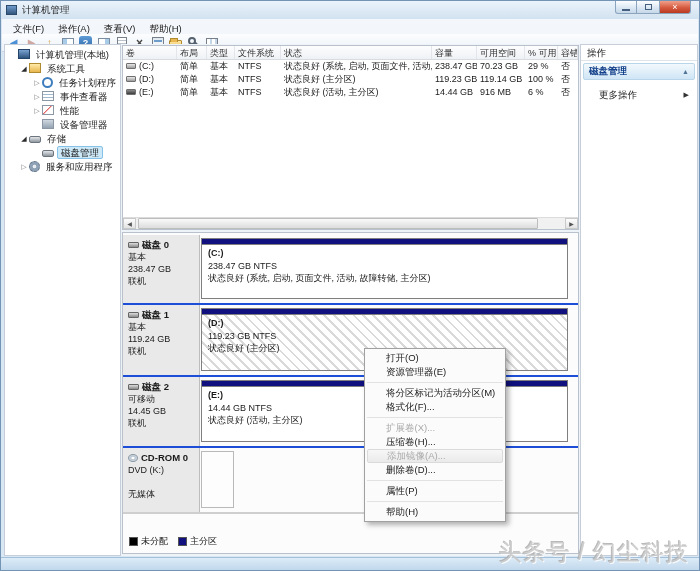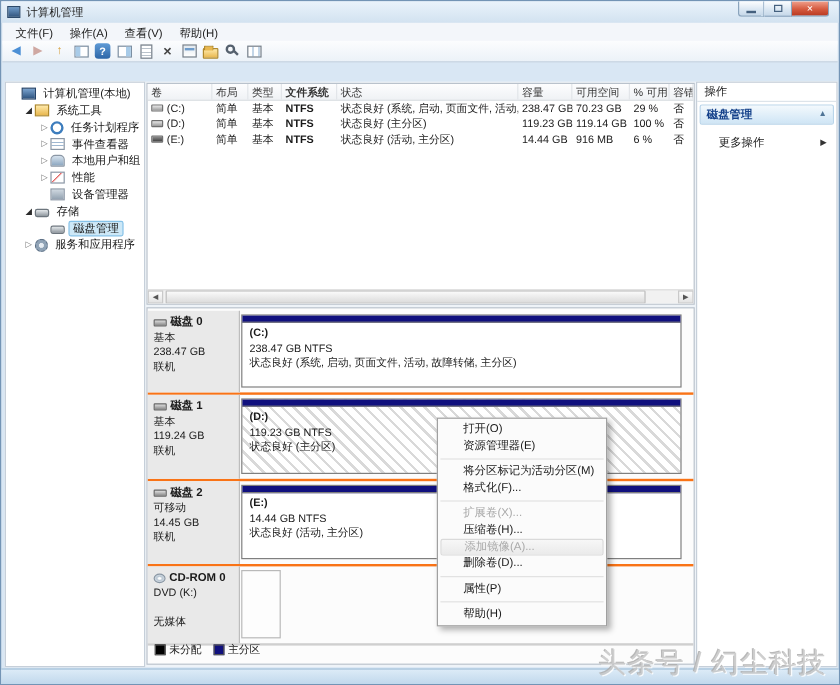--- a/index.html
+++ b/index.html
@@ -31,21 +31,21 @@
   .tb-doc { width:10px; height:12px; border:1px solid #77808a; background:repeating-linear-gradient(#fff 0 2px,#b9c2cb 2px 3px); }
   .tb-props { width:12px; height:11px; border:1px solid #77808a; background:linear-gradient(#dfe7ee,#fff); position:relative; }
   .tb-props::after { content:""; position:absolute; left:1px; right:1px; top:2px; height:2px; background:#6e9ccb; }
   .tb-folder { width:13px; height:9px; background:linear-gradient(#ffe9a8,#e8b74f); border:1px solid #b08a2e; border-radius:1px; position:relative; margin-top:3px; }
   .tb-folder::before { content:""; position:absolute; top:-3px; left:0; width:6px; height:3px; background:#e8b74f; border:1px solid #b08a2e; border-bottom:none; border-radius:1px 1px 0 0; }
   .tb-find { width:8px; height:8px; border:2px solid #55616e; border-radius:50%; position:relative; margin:0 3px 3px 0; }
   .tb-find::after { content:""; position:absolute; width:5px; height:2px; background:#55616e; transform:rotate(45deg); right:-5px; bottom:-2px; }
   .tb-views { width:12px; height:10px; border:1px solid #77808a; background:repeating-linear-gradient(90deg,#fff 0 3px,#c3d6e8 3px 5px); }
 
   
-  .workarea { position:absolute; top:67px; left:3px; width:694px; bottom:14px; background:#eef3f8; }
+  .workarea { position:absolute; top:43px; left:3px; width:694px; bottom:14px; background:#eef3f8; }
   .tree-pane { position:absolute; left:0; top:0; bottom:0; width:117px; background:#fff; border:1px solid #c6cfd9; overflow:hidden; padding-top:2px; }
   .center-pane { position:absolute; left:118px; top:0; width:457px; bottom:0; }
   .right-pane { position:absolute; left:576px; right:0; top:0; bottom:0; background:#fff; border:1px solid #c6cfd9; }
 
   
   .trow { height:14px; line-height:13px; display:flex; align-items:center; white-space:nowrap; }
   .texp { width:10px; text-align:center; font-size:7px; color:#777; flex:none; }
   .texp.open { color:#2b2b2b; }
   .t-ico { width:12px; height:10px; flex:none; margin-right:3px; border:1px solid #8b97a5; background:linear-gradient(#eef3f8,#c6d4e2); }
   .t-ico.computer { background:linear-gradient(#7aa3cf,#2e5480); border-color:#24436a; }
@@ -60,31 +60,31 @@
   .tlabel { padding:0 3px; }
   .trow.selected .tlabel { background:#cde8f7; border:1px solid #86c2e8; border-radius:2px; line-height:11px; }
   .lvl0 { padding-left:3px; } .lvl1 { padding-left:14px; } .lvl2 { padding-left:27px; }
 
   
   .vol-pane { position:absolute; left:0; right:0; top:1px; height:185px; background:#fff; border:1px solid #b9c2cc; overflow:hidden; }
   .vl-header { display:flex; height:14px; background:linear-gradient(#fdfdfe,#eff2f5); border-bottom:1px solid #d8dce0; }
   .vl-h { padding:1px 3px; border-right:1px solid #e2e5e9; color:#333; white-space:nowrap; overflow:hidden; font-size:9px; }
   .vl-row { display:flex; height:13px; line-height:13px; font-size:9px; white-space:nowrap; }
   .vl-c { padding:0 3px; overflow:hidden; white-space:nowrap; flex:none; }
-  .c-vol{width:54px;} .c-lay{width:30px;} .c-typ{width:28px;} .c-fs{width:46px;font-weight:bold;} .c-st{width:133px;} .c-cap{width:45px;} .c-free{width:48px;} .c-pct{width:33px;} .c-ft{width:20px;}
+  .c-vol{width:54px;} .c-lay{width:30px;} .c-typ{width:28px;} .c-fs{width:46px;} .c-st{width:133px;} .c-cap{width:45px;} .c-free{width:48px;} .c-pct{width:33px;} .c-ft{width:20px;}
   .vl-h.c-st,.vl-c.c-st { flex:1 1 auto; }
   .vol-ico { display:inline-block; width:10px; height:6px; border-radius:1px; background:linear-gradient(#e8e8e8,#9b9b9b); border:1px solid #6f6f6f; margin-right:3px; }
   .vol-ico.removable { background:linear-gradient(#8c8c8c,#3c3c3c); }
   .hscroll { position:absolute; left:0; right:0; bottom:0; height:12px; background:#f1f1f1; border-top:1px solid #dcdcdc; }
   .hs-arrow { position:absolute; top:0; width:13px; height:11px; background:linear-gradient(#fdfdfd,#e3e3e3); border:1px solid #c9c9c9; color:#555; font-size:6px; text-align:center; line-height:10px; }
   .hs-thumb { position:absolute; top:0; left:15px; width:400px; height:11px; background:linear-gradient(#fafafa,#dcdcdc); border:1px solid #bdbdbd; border-radius:1px; }
 
   
   .disk-pane { position:absolute; left:0; right:0; top:188px; bottom:2px; background:#fcfcfc; border:1px solid #b9c2cc; overflow:hidden; }
-  .disk-row { position:absolute; left:0; right:0; border-bottom:2px solid #f97316; }
+  .disk-row { position:absolute; left:0; right:0; border-bottom:2px solid #1d4ed8; }
   .d0{ top:2px; height:70px; } .d1{ top:72px; height:72px; } .d2{ top:144px; height:71px; } .dcd{ top:215px; height:66px; }
   .d-label { position:absolute; left:0; top:0; bottom:0; width:77px; background:#e9e9e9; border-right:1px solid #bdbdbd; padding:4px 3px 0 5px; line-height:12px; font-size:9px; }
   .d-name { font-weight:bold; font-size:9.5px; display:flex; align-items:center; gap:3px; }
   .d-name .dr-ico { width:11px; height:6px; border-radius:1px; background:linear-gradient(#ddd,#8a8a8a); border:1px solid #666; flex:none; }
   .d-name .cd-ico { width:10px; height:8px; border-radius:50%; background:radial-gradient(#fff 15%,#b9c6d2 40%,#e6ecf1); border:1px solid #8a97a4; flex:none; }
   .part-box { position:absolute; left:78px; right:10px; top:3px; bottom:4px; border:1px solid #7f7f7f; background:#fff; }
   .part-strip { height:6px; border-bottom:1px solid #7f7f7f; }
   .part-body { padding:2px 0 0 6px; line-height:12.5px; font-size:9px; white-space:nowrap; overflow:hidden; }
   .part-label { font-weight:bold; }
   .part-box.hatched .part-body { }
@@ -190,25 +190,20 @@
         <span class="t-ico clock"></span>
         <span class="tlabel">任务计划程序</span>
       </div>
       <div class="trow lvl2">
         <span class="texp">▷</span>
         <span class="t-ico doc"></span>
         <span class="tlabel">事件查看器</span>
       </div>
       <div class="trow lvl2">
         <span class="texp">▷</span>
-        <span class="t-ico users"></span>
-        <span class="tlabel">本地用户和组</span>
-      </div>
-      <div class="trow lvl2">
-        <span class="texp">▷</span>
         <span class="t-ico perf"></span>
         <span class="tlabel">性能</span>
       </div>
       <div class="trow lvl2">
         <span class="texp"></span>
         <span class="t-ico dev"></span>
         <span class="tlabel">设备管理器</span>
       </div>
       <div class="trow lvl1">
         <span class="texp open">◢</span>

